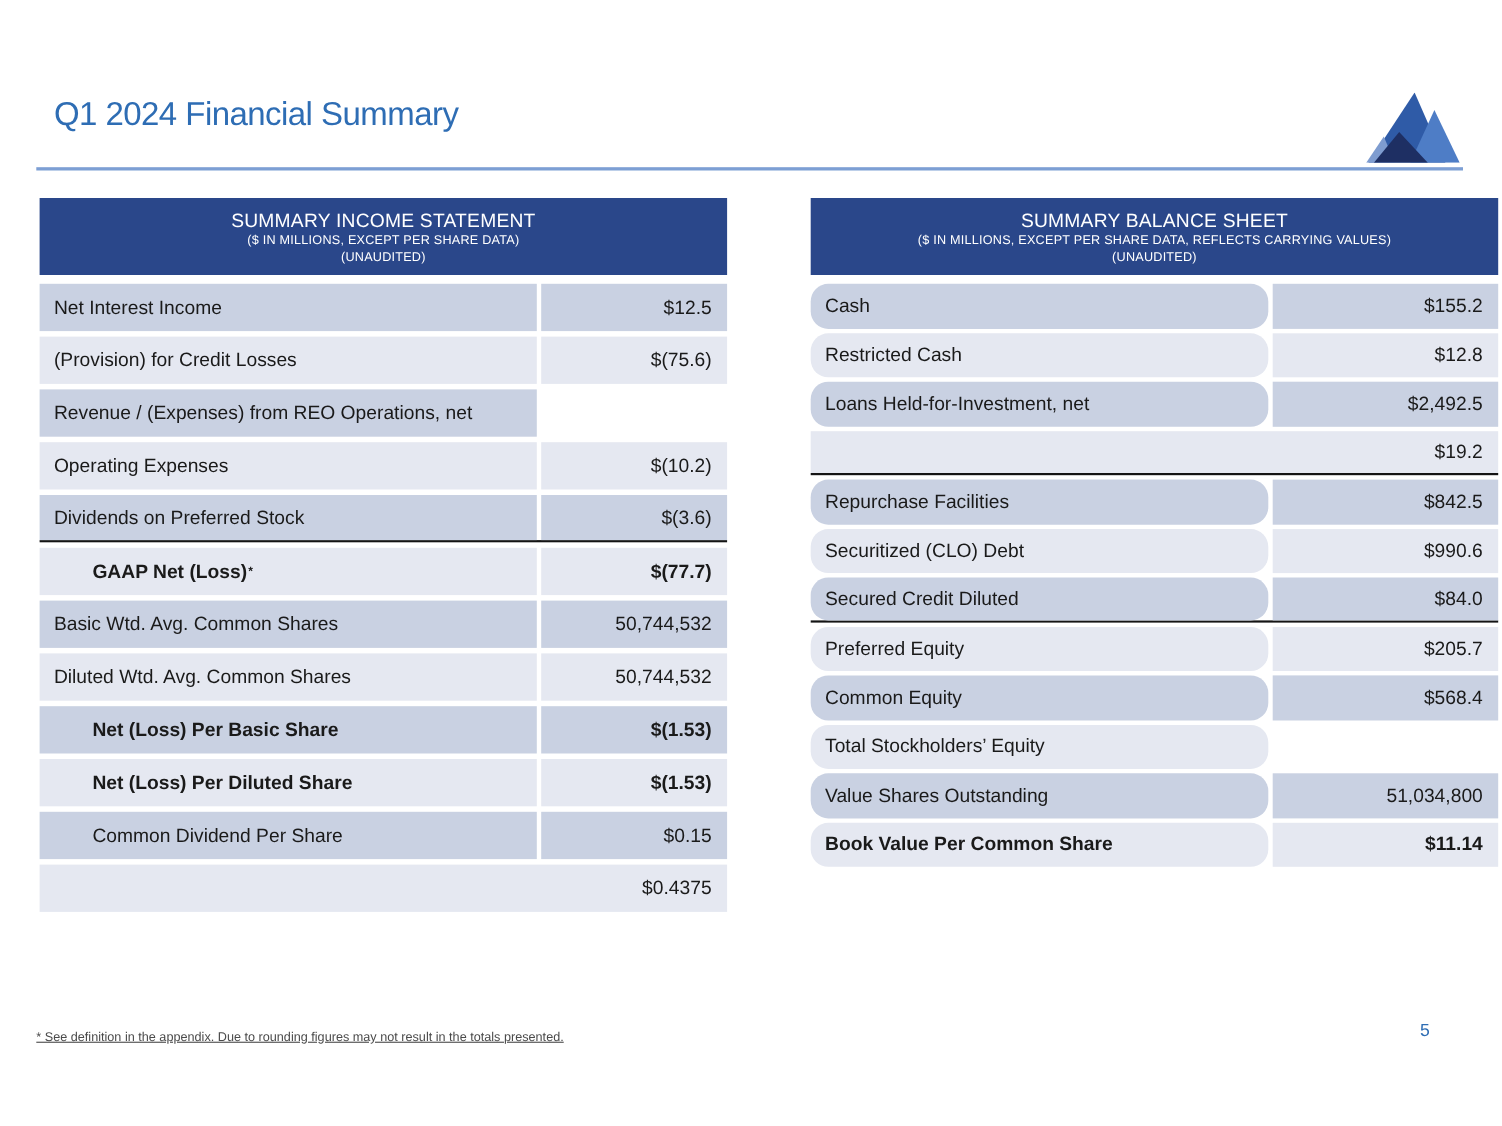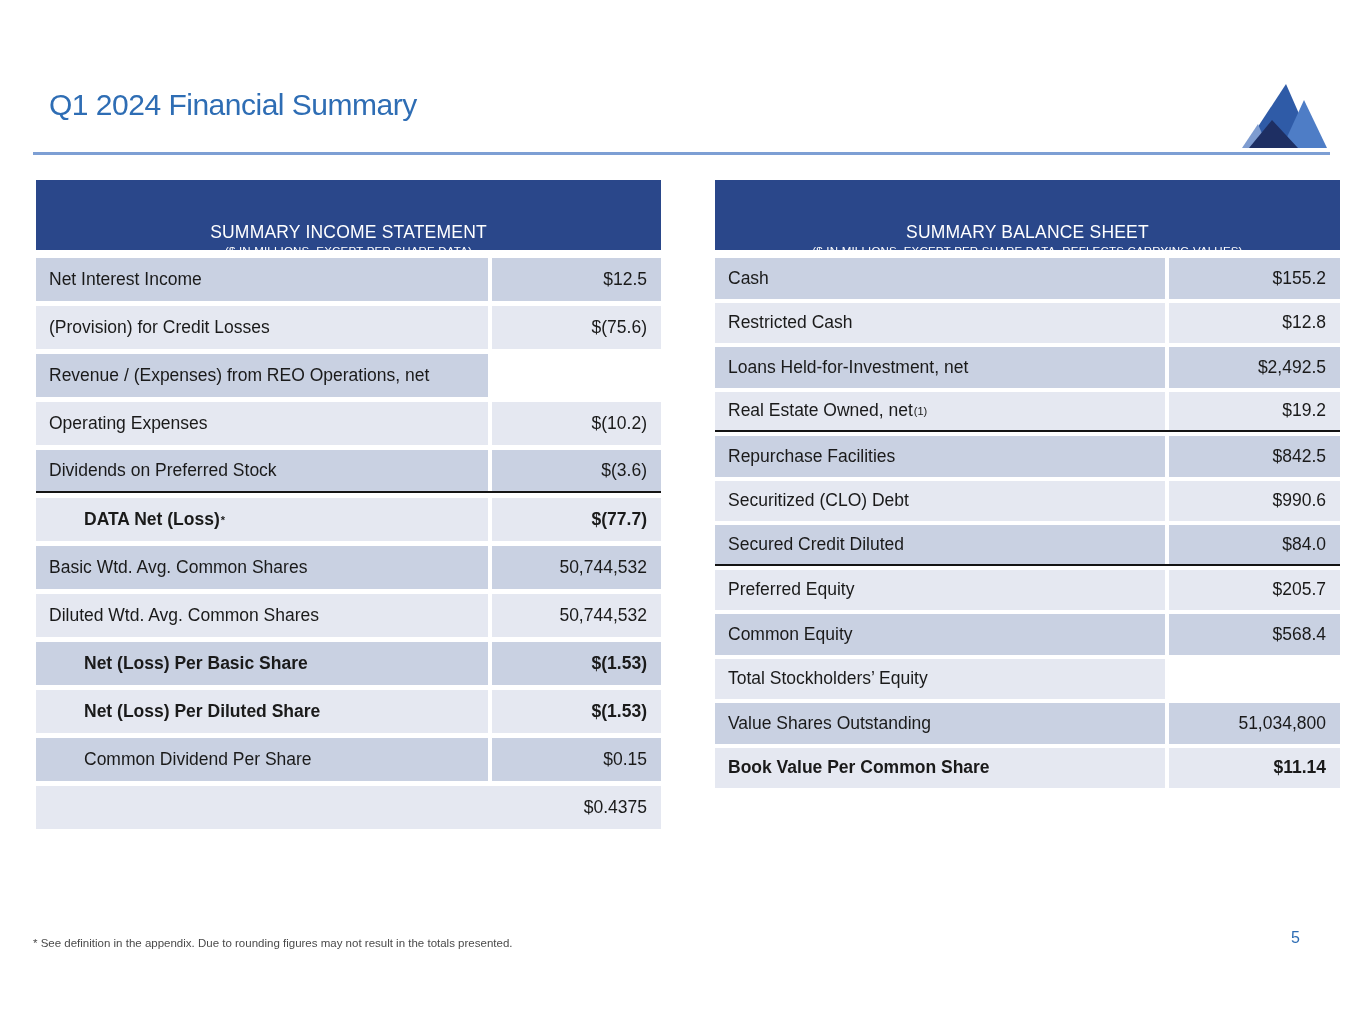--- a/index.html
+++ b/index.html
@@ -23,56 +23,56 @@
   .title-rule {
     position:absolute; left:33px; top:152px;
     width:1297px; height:2.5px;
     background:#7D9FD4;
   }
 
   .logo { position:absolute; left:1228px; top:84px; width:105px; height:64px; }
 
   .fin-table { position:absolute; top:180px; width:625px; }
   .fin-table--left  { left:36px;  }
-  .fin-table--right { left:715px; }
+  .fin-table--right { left:737px; }
 
   .fin-table__header {
     background:#2A478A; color:#ffffff;
     text-align:center;
     height:70px;
     padding-top:9px;
   }
-  .fin-table__title { font-size:17.5px; font-weight:400; letter-spacing:0.2px; line-height:23px;margin-top:32px; }
+  .fin-table__title { font-size:17.5px; font-weight:400; letter-spacing:0.2px; line-height:23px; }
   .fin-table__subtitle { font-size:11.5px; font-weight:400; letter-spacing:0.2px; line-height:15px; }
 
   .fin-table__rows { display:flex; flex-direction:column; margin-top:8px;text-align:right; }
   .fin-table--left  .fin-table__rows { row-gap:5px; }
   .fin-table--right .fin-table__rows { row-gap:4px; }
 
   .row { display:flex; column-gap:4px; }
   .fin-table--left  .row { height:43px; }
   .fin-table--right .row { height:40.5px; }
 
   .row .cell { display:flex; align-items:center; font-size:17.5px; }
   .row .cell.label { width:452px; padding-left:13px; }
-  .fin-table--right .row .cell.label { width:450px; }
+  .fin-table--right .row .cell.label { width:416px;border-radius:16px; }
   .row .cell.value { flex:1; justify-content:flex-end; padding-right:14px; }
 
   .fin-table__rows .row:nth-child(odd)  .cell { background:#C9D1E2; }
   .fin-table__rows .row:nth-child(even) .cell { background:#E5E8F1; }
 
   .row.bold .cell { font-weight:700; }
   .row.indent .cell.label { padding-left:48px; }
   .row.divider-below { border-bottom:2.5px solid #141414; }
 
   .row sup { font-size:11px; line-height:0; vertical-align:super; margin-left:1px; }
 
   .footnote {
     position:absolute; left:33px; top:937px;
-    font-size:11.5px; color:#4A4A4A;
+    font-size:11.5px; color:#4A4A4A;text-decoration:underline;
   }
 
   .page-number {
     position:absolute; left:1291px; top:929px;
     font-size:16px; color:#2E6DB4;
   }
 </style>
 </head>
 <body>
 
@@ -125,21 +125,21 @@
 
   <div class="row divider-below">
     <div class="cell label">
             <span>Dividends on Preferred Stock</span>
           </div>
     <div class="cell value">$(3.6)</div>
   </div>
 
   <div class="row bold indent">
     <div class="cell label">
-            <span>DATA Net (Loss)</span>
+            <span>GAAP Net (Loss)</span>
             <sup>*</sup>
           </div>
     <div class="cell value">$(77.7)</div>
   </div>
 
   <div class="row">
     <div class="cell label">
             <span>Basic Wtd. Avg. Common Shares</span>
           </div>
     <div class="cell value">50,744,532</div>
@@ -201,24 +201,20 @@
   </div>
 
   <div class="row">
     <div class="cell label">
             <span>Loans Held-for-Investment, net</span>
           </div>
     <div class="cell value">$2,492.5</div>
   </div>
 
   <div class="row divider-below">
-    <div class="cell label">
-            <span>Real Estate Owned, net</span>
-            <sup>(1)</sup>
-          </div>
     <div class="cell value">$19.2</div>
   </div>
 
   <div class="row">
     <div class="cell label">
             <span>Repurchase Facilities</span>
           </div>
     <div class="cell value">$842.5</div>
   </div>
 

